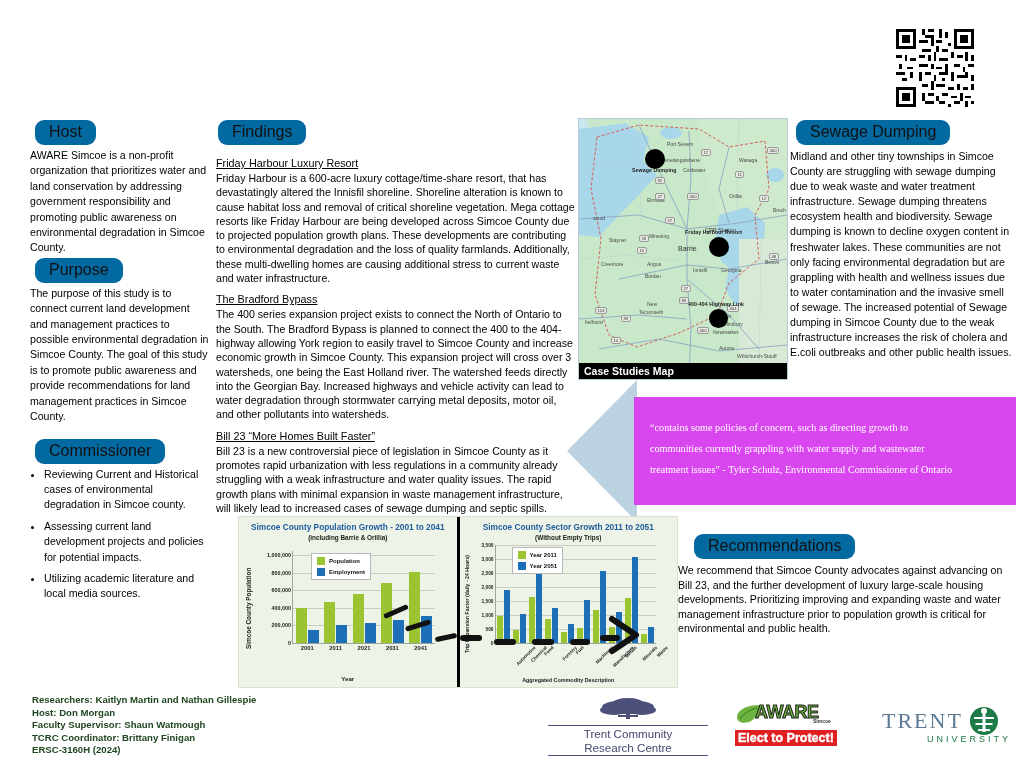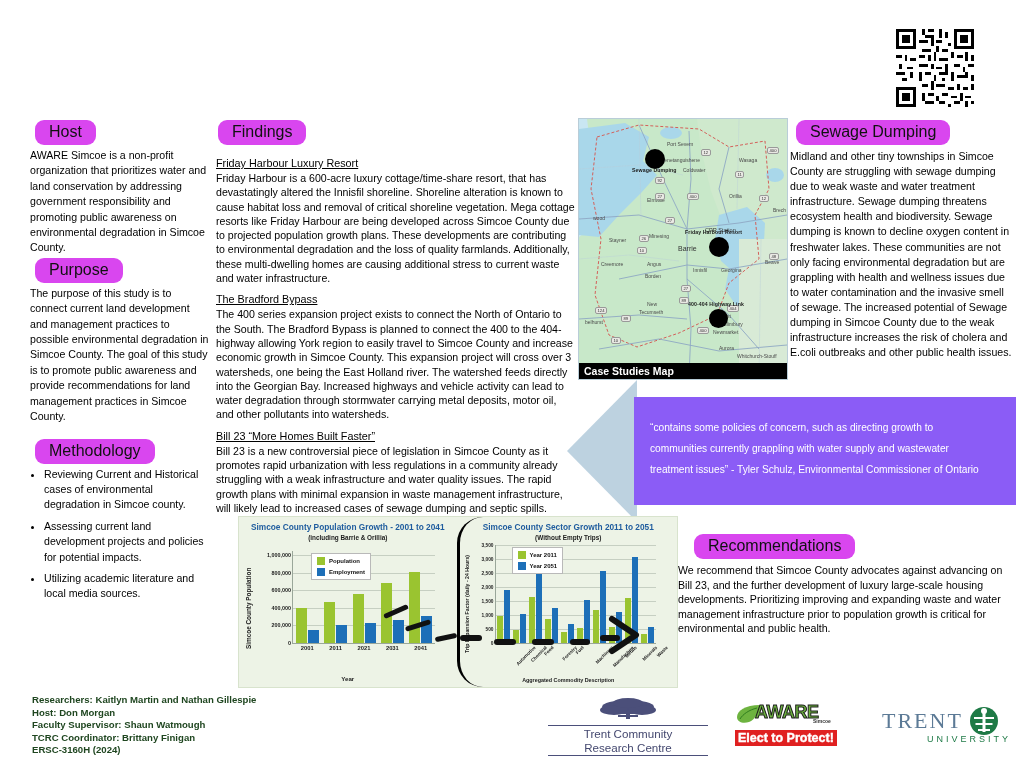--- a/index.html
+++ b/index.html
@@ -20,21 +20,21 @@
     color:#1a1a1a;
   }
   .title-line{font-size:21.5px;line-height:31px;letter-spacing:.1px;white-space:nowrap;}
 
   
   .qr{position:absolute;left:893px;top:26px;width:84px;height:84px;background:#fff;}
   .qr svg{display:block;}
 
   
   .pill{
-    display:inline-block;background:#d946ef;border-radius:9px;
+    display:inline-block;background:#0369a1;border-radius:9px;
     padding:2px 14px 3px 14px;color:#111;font-size:16px;line-height:20px;
   }
 
   .body-text{
     font-size:10.6px;line-height:15.4px;color:#000;text-align:left;
   }
 
   
   .col-left{position:absolute;left:30px;top:120px;width:180px;}
   .block{margin-bottom:2px;}
@@ -76,37 +76,38 @@
   }
 
   
   .col-right{position:absolute;left:790px;top:120px;width:224px;}
   .col-right .pill{margin-left:6px;margin-bottom:4px;}
   .col-right .para{font-size:10.6px;line-height:15.1px;}
 
   
   .quote-box{
     position:absolute;left:634px;top:397px;width:382px;height:108px;
-    background:#8b5cf6;color:#fff;box-sizing:border-box;
+    background:#d946ef;color:#fff;box-sizing:border-box;
     padding:20px 16px 8px 16px;
+    font-family:Liberation Serif, serif;
   }
   .quote-text{font-size:10.2px;line-height:21px;}
 
   
   .quote-arrow{
     position:absolute;left:567px;top:380px;width:70px;height:142px;
   }
 
   
   .charts{
     position:absolute;left:238px;top:516px;width:440px;height:172px;
     background:#edf3e6;border:1px solid #d8e3cd;box-sizing:border-box;
     display:flex;
   }
-  .chart-panel{position:relative;height:100%;box-sizing:border-box;border-radius:26px;}
+  .chart-panel{position:relative;height:100%;box-sizing:border-box;}
   .chart-panel.one{width:218px;padding:5px 4px 2px 4px;}
   .chart-panel.two{width:221px;padding:5px 4px 2px 4px;border-left:3px solid #000000;}
   .ch-title{
     text-align:center;color:#1f5c9e;font-weight:bold;font-size:8.3px;line-height:11px;
   }
   .ch-sub{text-align:center;color:#1a1a1a;font-weight:bold;font-size:6.4px;line-height:9px;}
   .plot{position:relative;}
   .axis-line{position:absolute;background:#9aa79a;}
   .gridline{position:absolute;height:1px;background:#c6cfc2;left:0;right:0;}
   .ytick{
@@ -259,21 +260,21 @@
       <div class="pill">Host</div>
       <div class="body-text">AWARE Simcoe is a non-profit organization that prioritizes water and land conservation by addressing government responsibility and promoting public awareness on environmental degradation in Simcoe County.</div>
     </div>
 
     <div class="block" style="">
       <div class="pill">Purpose</div>
       <div class="body-text">The purpose of this study is to connect current land development and management practices to possible  environmental degradation in Simcoe County. The goal of this study is to promote public awareness and provide recommendations for land management practices in Simcoe County.</div>
     </div>
 
     <div class="block" style="margin-top:14px;">
-      <div class="pill">Methodology</div>
+      <div class="pill">Commissioner</div>
       <ul class="ml-list">
         <li>Reviewing Current and Historical cases of environmental degradation in Simcoe county.</li>
         <li>Assessing current land development projects and policies for potential impacts.</li>
         <li>Utilizing academic literature and local media sources.</li>
       </ul>
     </div>
 
   </div>
 
   <div class="col-mid">

